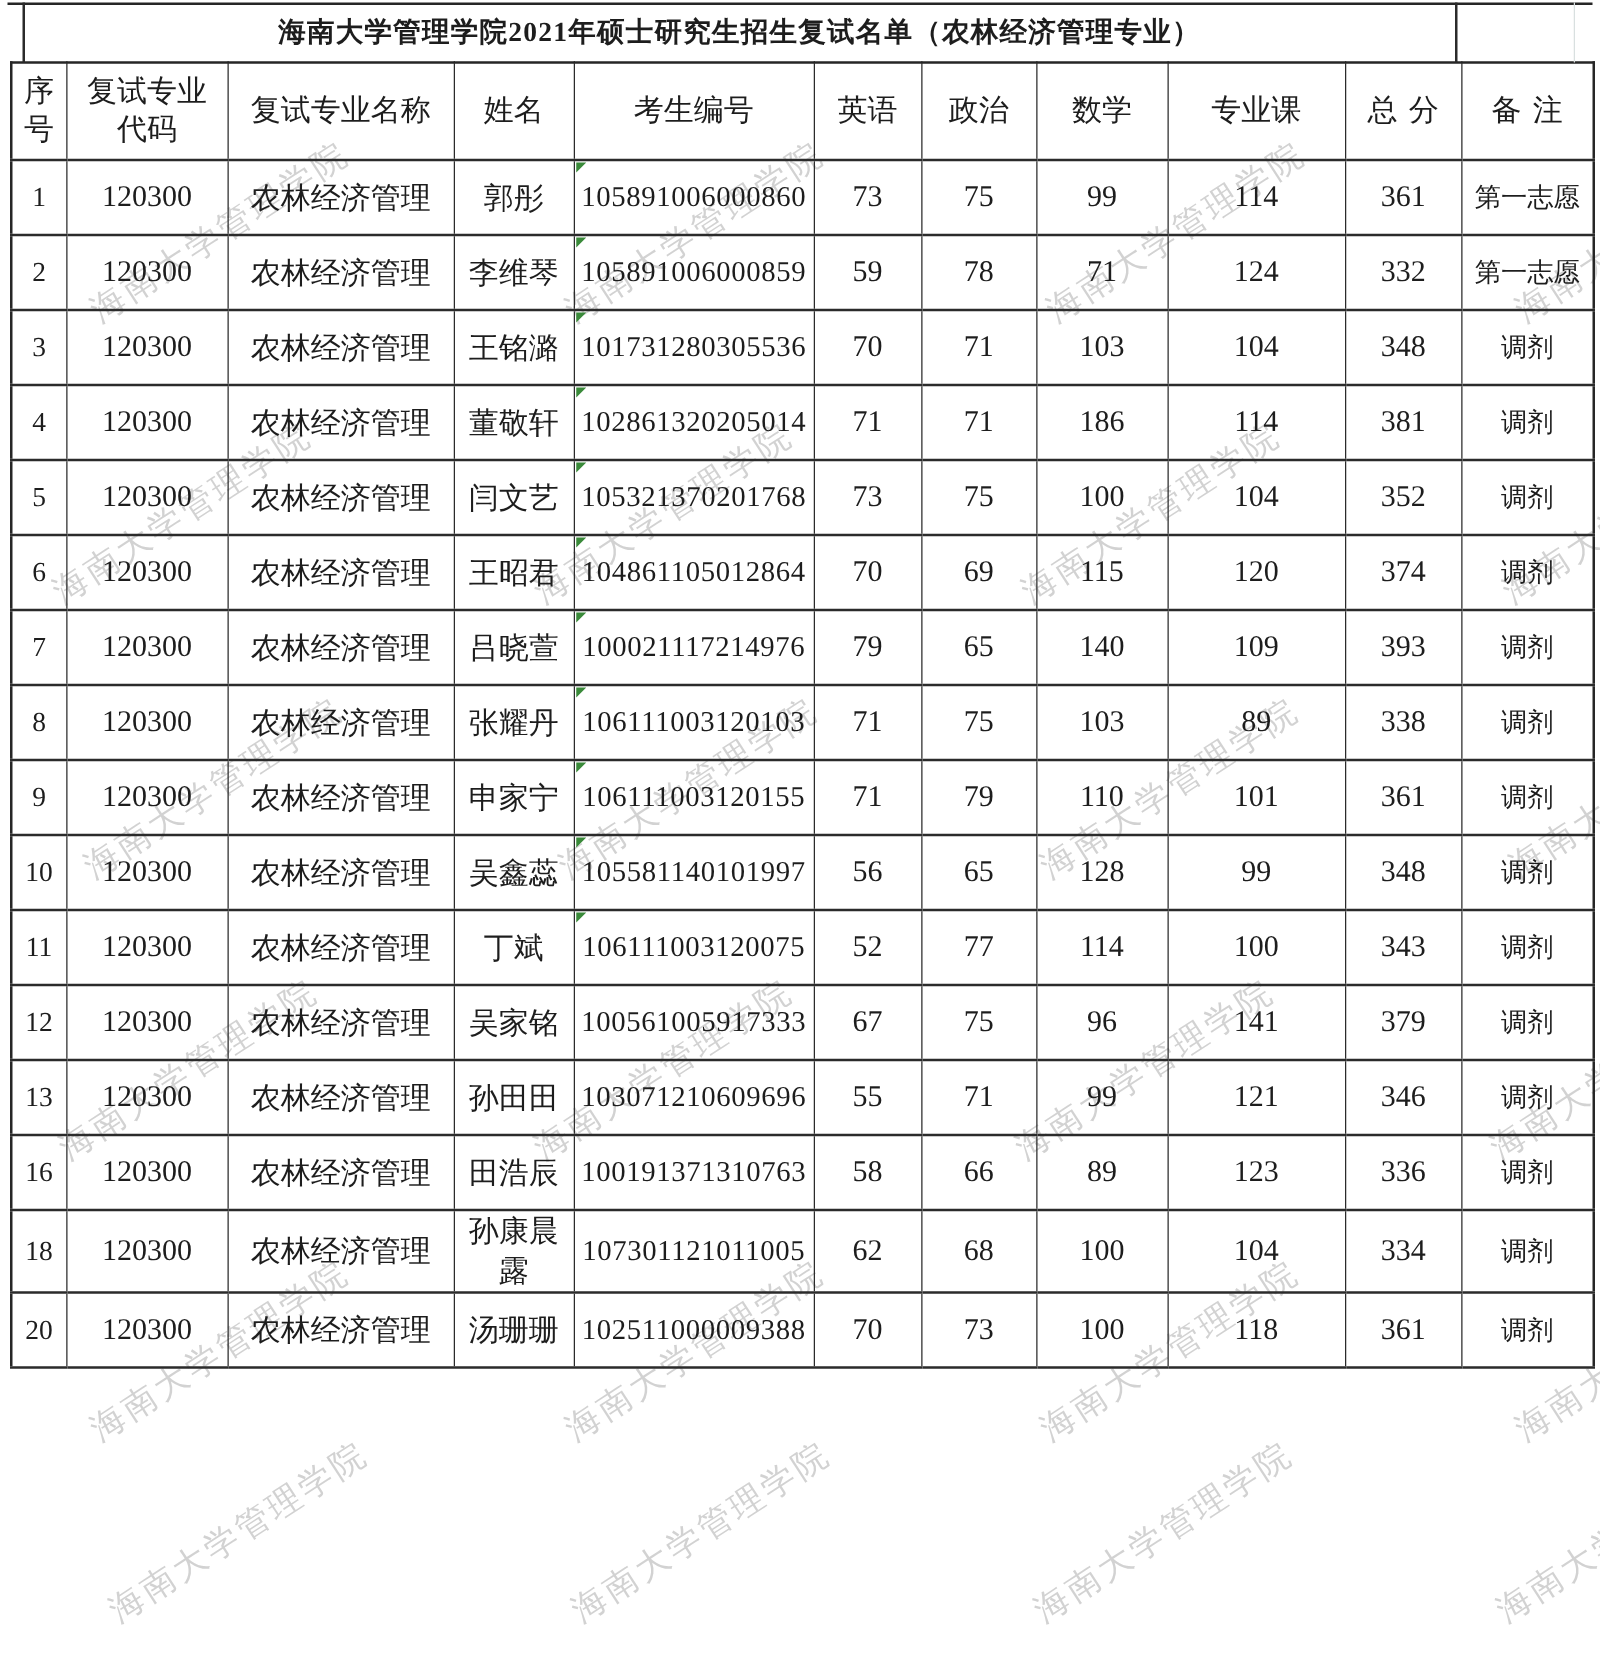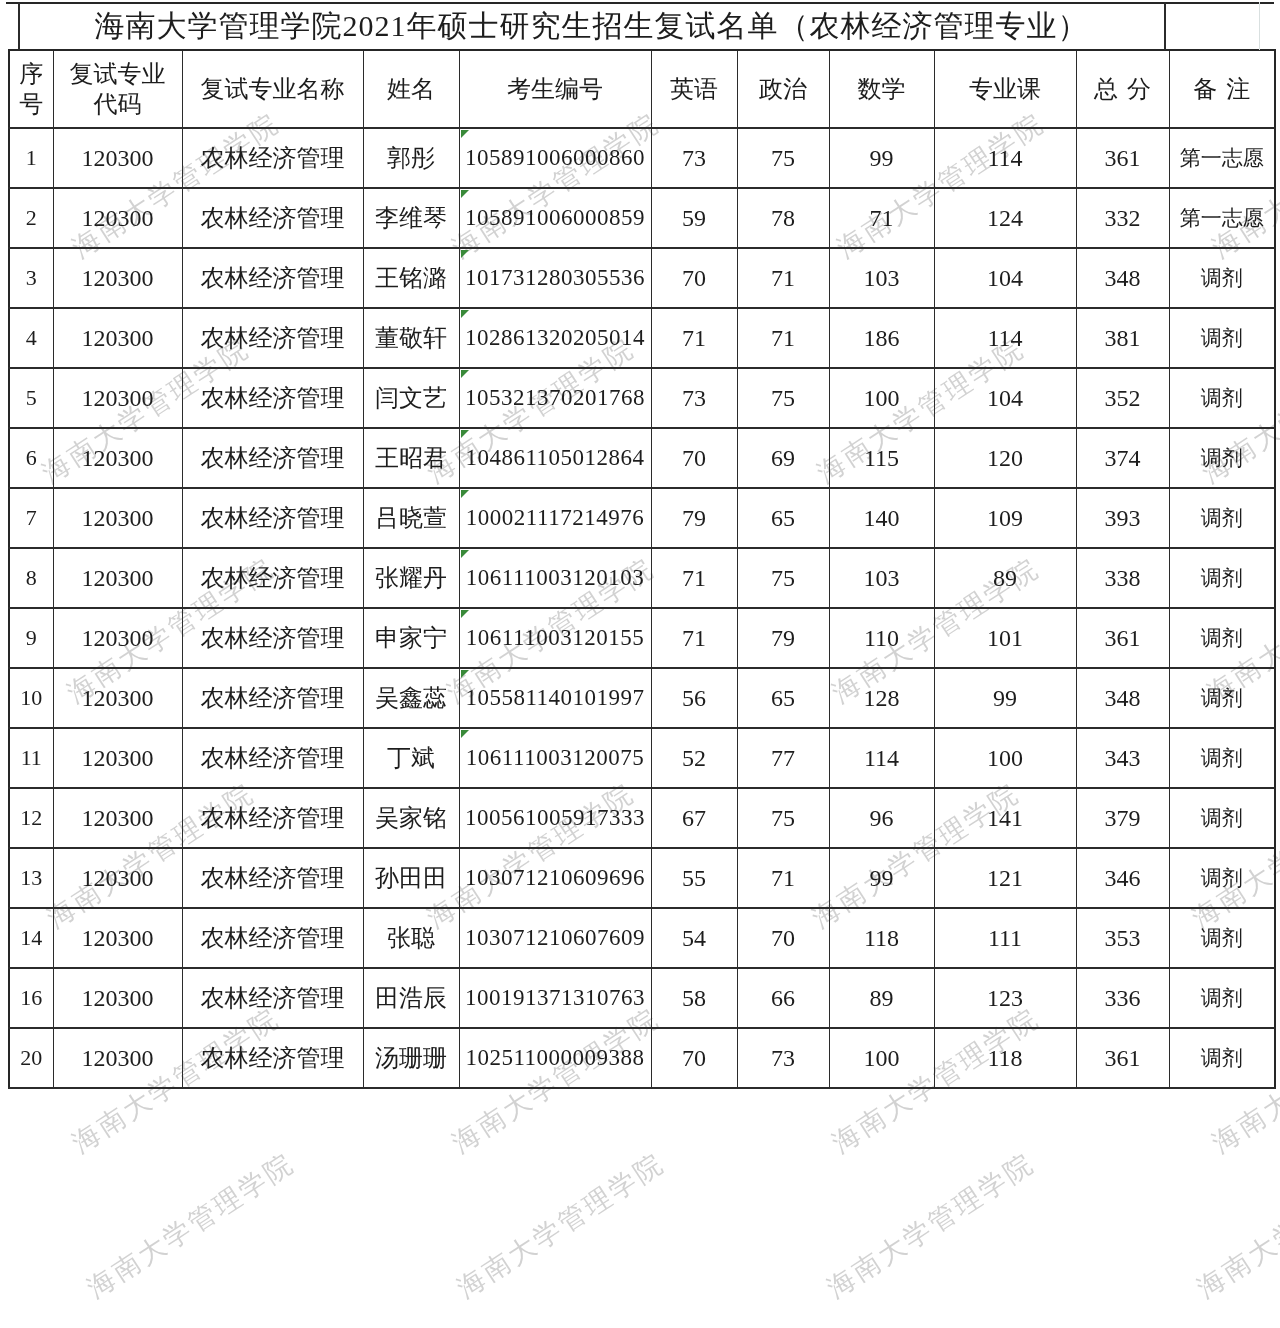--- a/index.html
+++ b/index.html
@@ -23,21 +23,21 @@
     color: #c7c7c7;
     opacity: .8;
     white-space: nowrap;
   }
   
   .top-rule { position: absolute; left: 6px; top: 2px; width: 1268px; height: 2px; background: #262626; z-index: 2; }
   .title-band {
     position: absolute; left: 18px; top: 3px; width: 1147px; height: 46px;
     display: flex; align-items: center; justify-content: center; z-index: 2;
   }
-  .title { font-size: 30px; font-weight: normal; letter-spacing: 1px; white-space: nowrap; }
+  .title { font-size: 22px; font-weight: bold; letter-spacing: 1px; white-space: nowrap; }
   .vline { position: absolute; top: 2px; height: 48px; width: 2px; background: #2b2b2b; z-index: 2; }
   .vline-left  { left: 18px; }
   .vline-right { left: 1164px; }
   .vline-faint { left: 1259px; width: 1px; background: #d9e0e0; }
   
   table.roster {
     position: absolute; left: 8px; top: 49px; z-index: 1;
     width: 1266px;
     border-collapse: collapse;
     table-layout: fixed;
@@ -323,46 +323,46 @@
           <td class="col-name">孙田田</td>
           <td class="col-candidate_no">103071210609696</td>
           <td class="col-english">55</td>
           <td class="col-politics">71</td>
           <td class="col-math">99</td>
           <td class="col-major_course">121</td>
           <td class="col-total">346</td>
           <td class="col-remark">调剂</td>
         </tr>
         <tr>
-          <td class="col-index">14</td>
-          <td class="col-major_code">120300</td>
-          <td class="col-major_name">农林经济管理</td>
-          <td class="col-name">张聪</td>
-          <td class="col-candidate_no">103071210607609</td>
-          <td class="col-english">54</td>
-          <td class="col-politics">70</td>
-          <td class="col-math">118</td>
-          <td class="col-major_course">111</td>
-          <td class="col-total">353</td>
-          <td class="col-remark">调剂</td>
-        </tr>
-        <tr>
           <td class="col-index">16</td>
           <td class="col-major_code">120300</td>
           <td class="col-major_name">农林经济管理</td>
           <td class="col-name">田浩辰</td>
           <td class="col-candidate_no">100191371310763</td>
           <td class="col-english">58</td>
           <td class="col-politics">66</td>
           <td class="col-math">89</td>
           <td class="col-major_course">123</td>
           <td class="col-total">336</td>
           <td class="col-remark">调剂</td>
         </tr>
         <tr>
+          <td class="col-index">18</td>
+          <td class="col-major_code">120300</td>
+          <td class="col-major_name">农林经济管理</td>
+          <td class="col-name">孙康晨露</td>
+          <td class="col-candidate_no">107301121011005</td>
+          <td class="col-english">62</td>
+          <td class="col-politics">68</td>
+          <td class="col-math">100</td>
+          <td class="col-major_course">104</td>
+          <td class="col-total">334</td>
+          <td class="col-remark">调剂</td>
+        </tr>
+        <tr>
           <td class="col-index">20</td>
           <td class="col-major_code">120300</td>
           <td class="col-major_name">农林经济管理</td>
           <td class="col-name">汤珊珊</td>
           <td class="col-candidate_no">102511000009388</td>
           <td class="col-english">70</td>
           <td class="col-politics">73</td>
           <td class="col-math">100</td>
           <td class="col-major_course">118</td>
           <td class="col-total">361</td>

